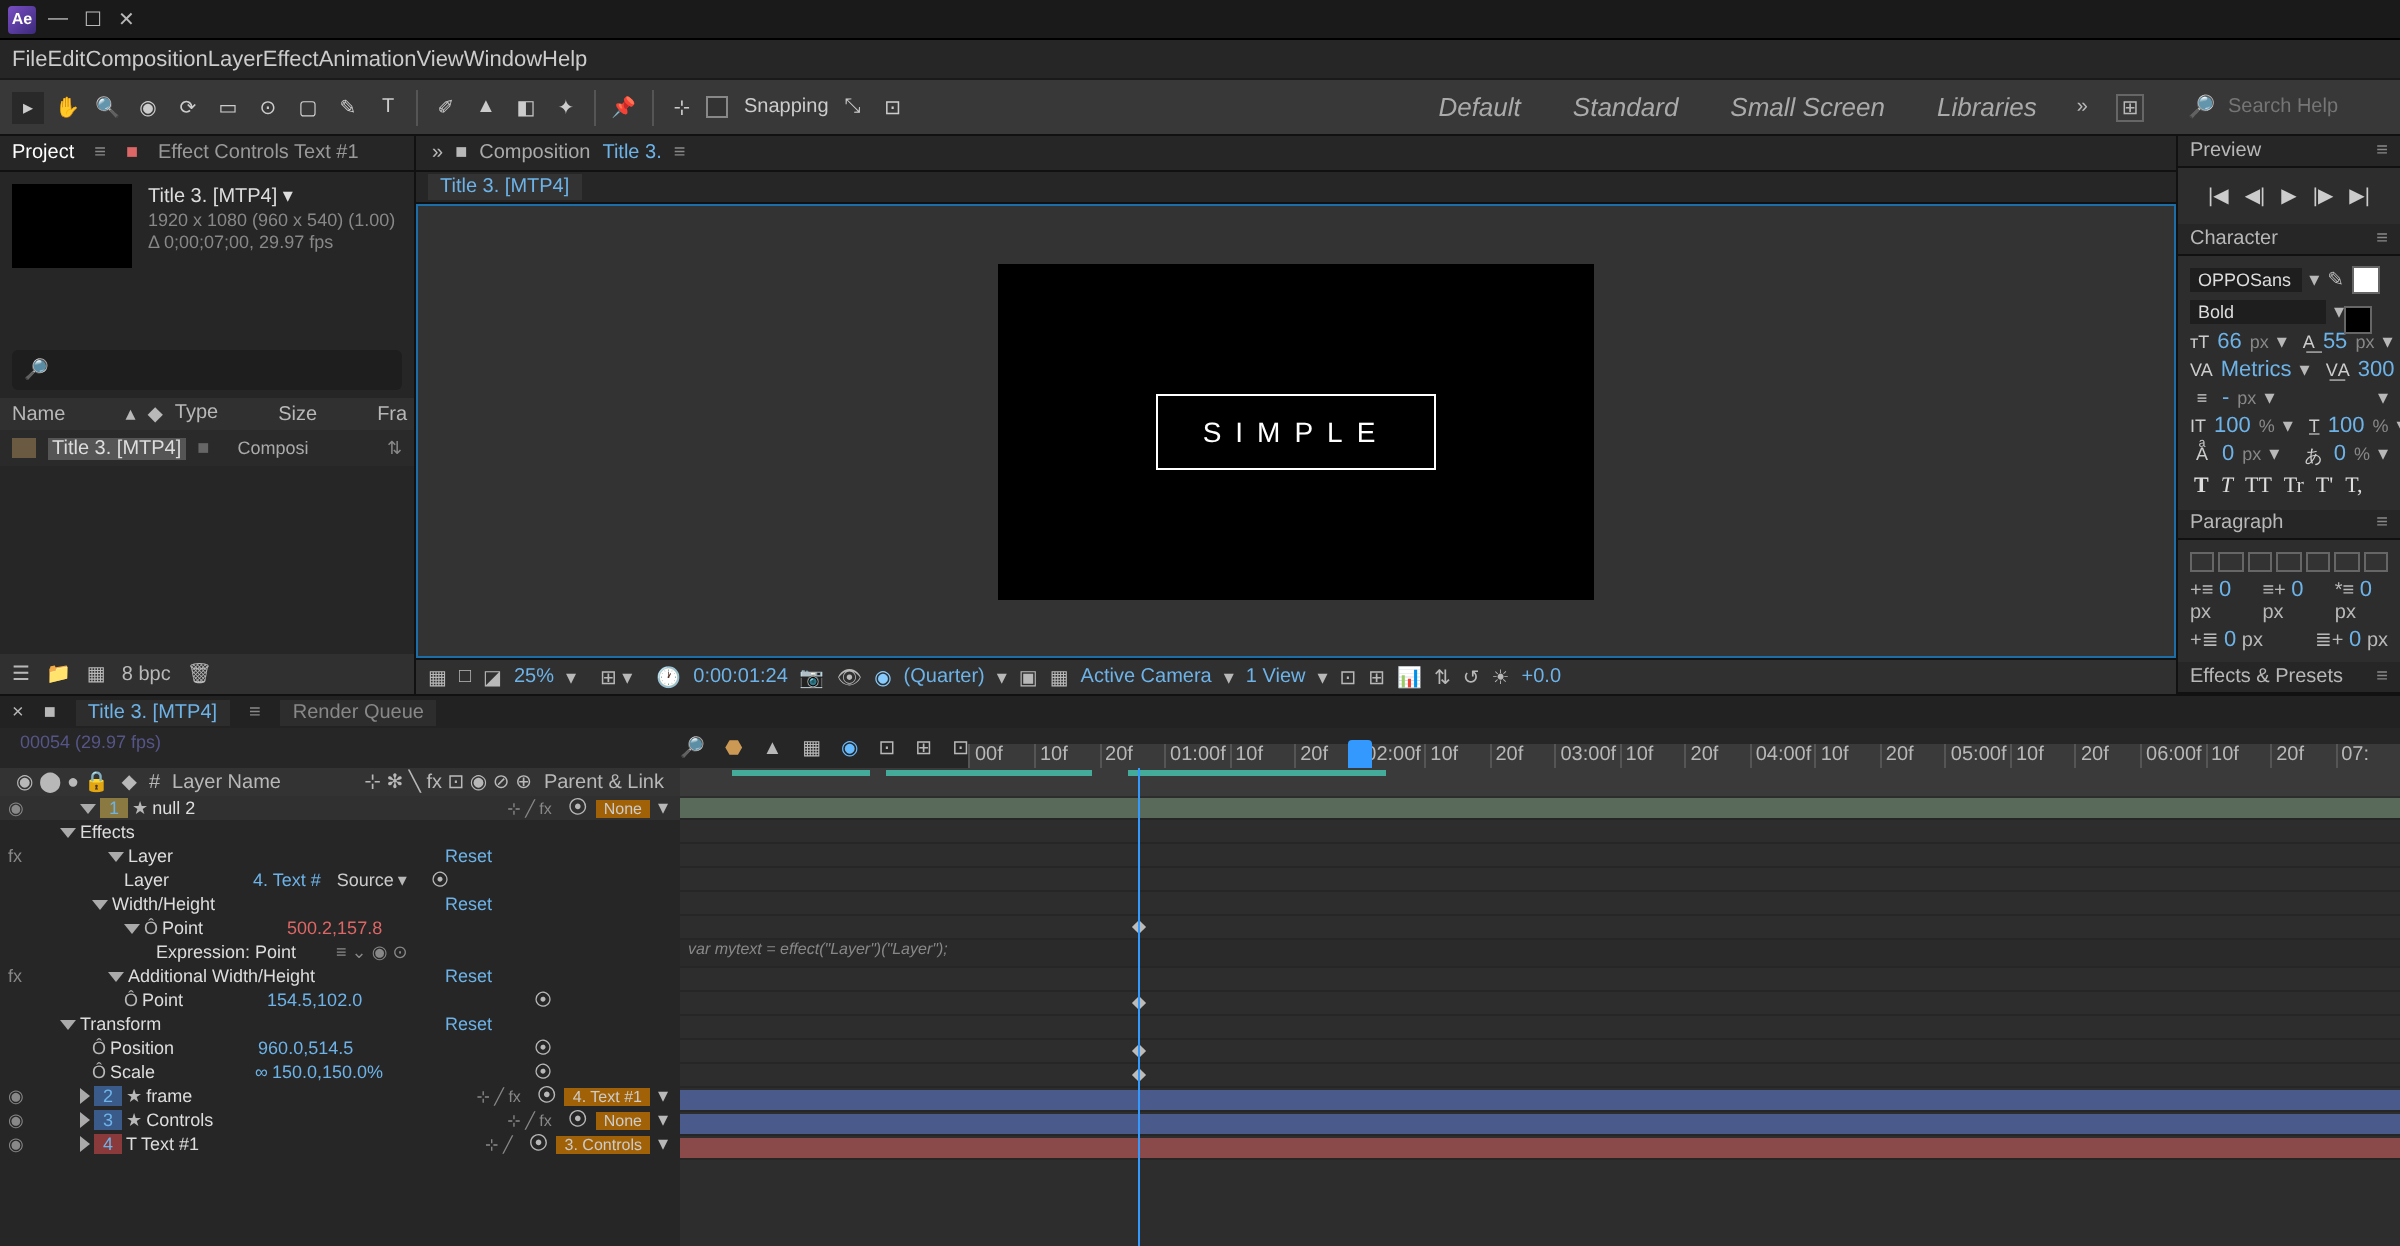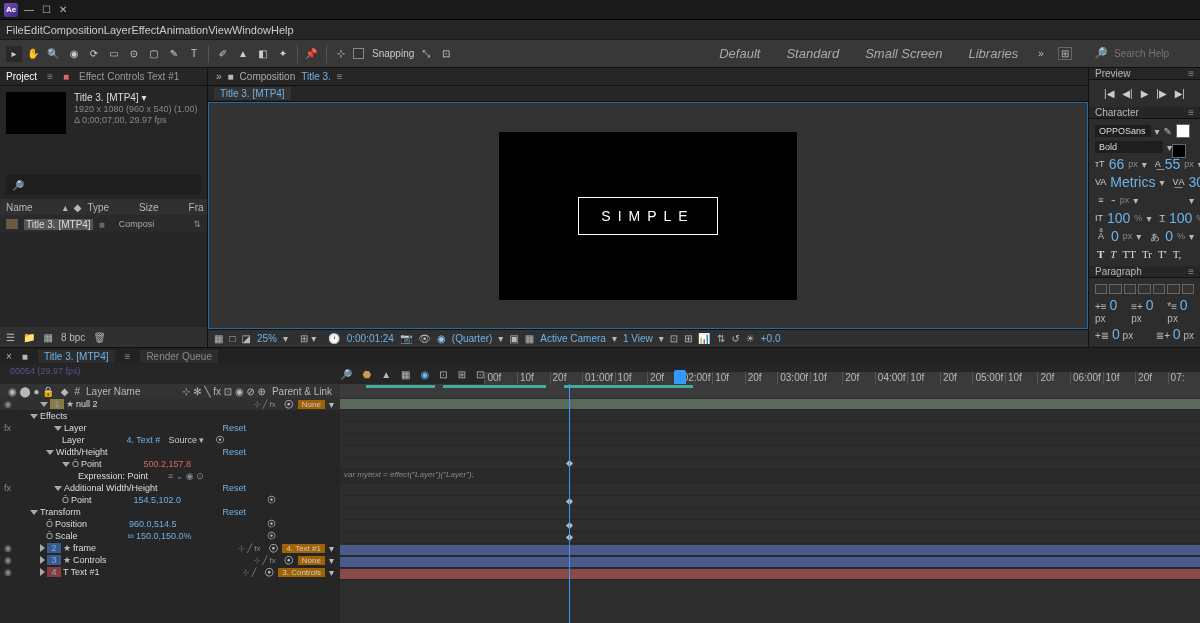--- a/index.html
+++ b/index.html
@@ -59,21 +59,21 @@
 
 .right-col{width:112px;display:flex;flex-direction:column;background:#2d2d2d;border-left:1px solid #111;}
 .panel-head{height:16px;background:#262626;display:flex;align-items:center;padding:0 6px;font-size:10px;color:#ccc;justify-content:space-between;border-bottom:1px solid #111;}
 .panel{background:#2d2d2d;padding:4px 6px;}
 .preview-ctrl{display:flex;justify-content:center;gap:8px;padding:4px 0;}
 .preview-ctrl span{color:#ccc;font-size:10px;}
 .char-row{display:flex;align-items:center;gap:4px;padding:1px 0;}
 .char-row .sel{flex:1;background:#1e1e1e;padding:1px 4px;font-size:9px;color:#ddd;}
 .swatch{width:14px;height:14px;background:#fff;border:1px solid #666;}
 .swatch2{width:14px;height:14px;background:#000;border:1px solid #666;position:relative;top:4px;left:-4px;}
-.num{color:#6db3e8;font-size:14px;}
+.num{color:#6db3e8;font-size:11px;}
 .unit{color:#888;font-size:9px;}
 .iconlet{width:12px;height:10px;display:inline-block;color:#ccc;font-size:9px;text-align:center;}
 .style-row{display:flex;gap:6px;padding:3px 0 2px 2px;}
 .style-row span{font-family:serif;color:#ddd;font-size:11px;}
 .para-grid{display:grid;grid-template-columns:repeat(7,1fr);gap:2px;padding:2px 0;}
 .para-icon{height:10px;border:1px solid #666;background:#333;}
 .indent-row{display:flex;gap:8px;font-size:9px;padding:1px 0;}
 
 .timeline{height:276px;background:#262626;display:flex;flex-direction:column;border-top:1px solid #111;}
 .tl-tabs{height:16px;background:#222;display:flex;align-items:center;padding:0 6px;gap:10px;}

